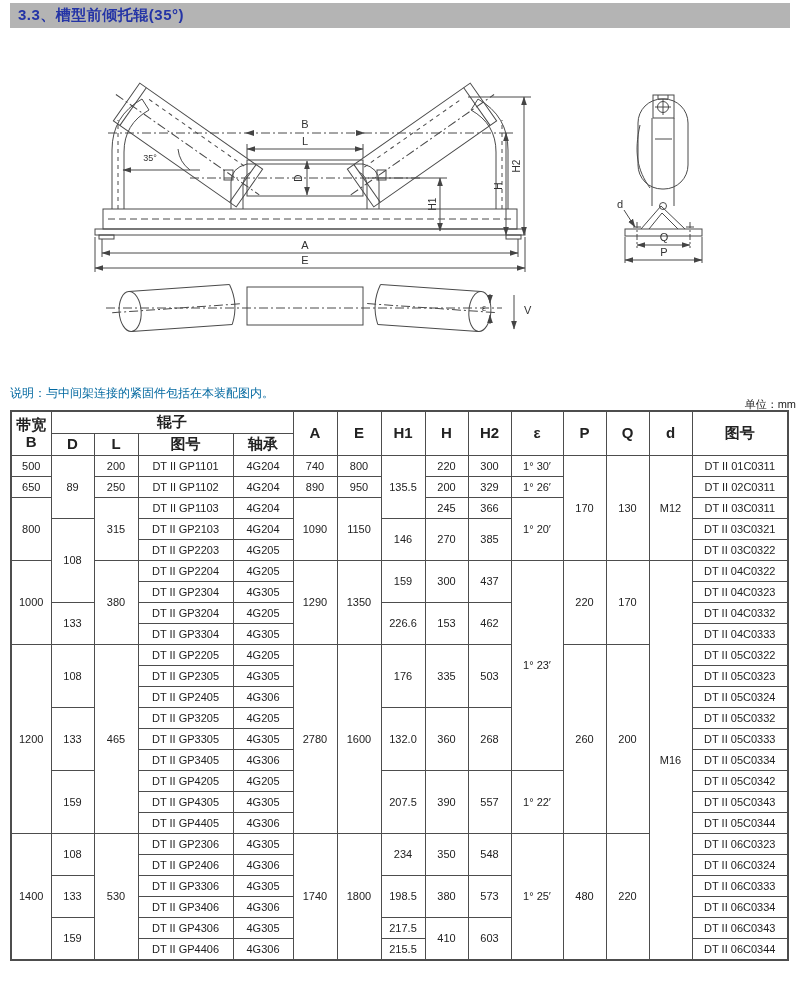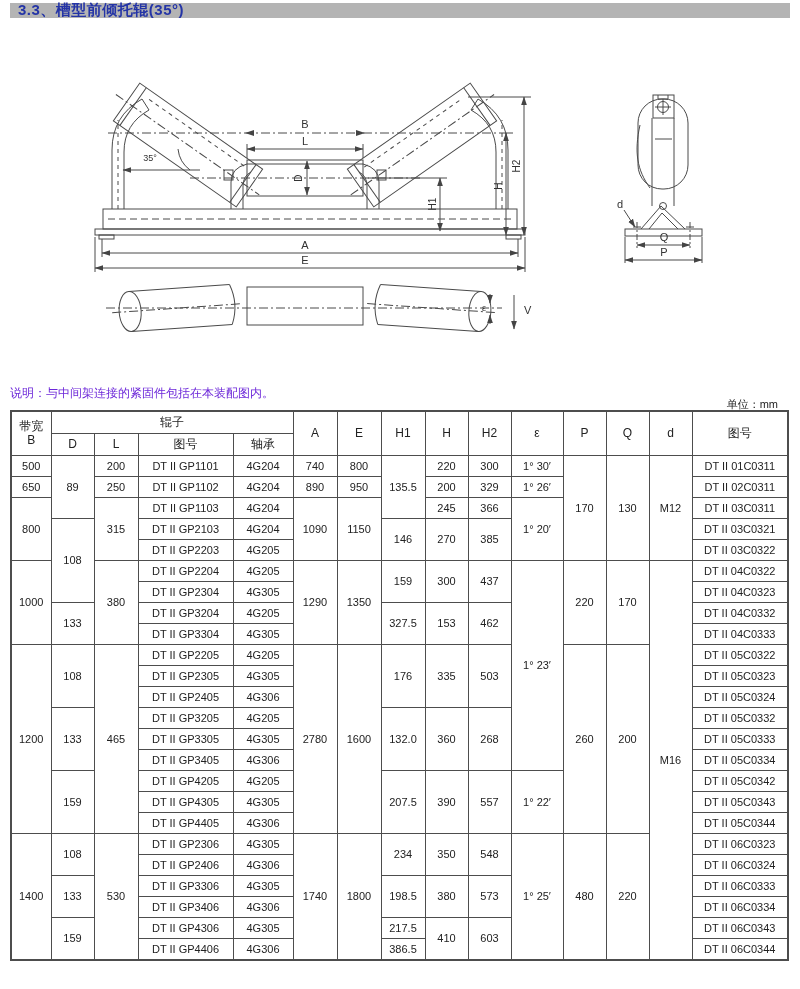--- a/index.html
+++ b/index.html
@@ -1,27 +1,27 @@
 <!DOCTYPE html>
 <html><head>
 <meta charset="utf-8">
 <style>
   html,body{margin:0;padding:0;background:#ffffff;width:800px;height:989px;
     font-family:"Liberation Sans","DejaVu Sans",sans-serif;color:#333;position:relative;overflow:hidden;}
-  #titlebar{position:absolute;left:10px;top:3px;width:780px;height:15px;background:#b4b4b4;
+  #titlebar{position:absolute;left:10px;top:3px;width:780px;height:25px;background:#b4b4b4;
     display:flex;align-items:center;}
   #titlebar .t{color:#2434a6;font-weight:bold;font-size:15px;padding-left:8px;letter-spacing:.5px;}
   #drawing{position:absolute;left:0;top:0;}
-  #note{position:absolute;left:10px;top:385px;font-size:12px;color:#6d28d9;}
-  #unit{position:absolute;right:22px;top:397px;font-size:11px;color:#222;}
+  #note{position:absolute;left:10px;top:385px;font-size:12px;color:#0369a1;}
+  #unit{position:absolute;right:4px;top:397px;font-size:11px;color:#222;}
   table.spec{position:absolute;left:10px;top:410px;width:779px;border-collapse:collapse;
     table-layout:fixed;font-size:11px;color:#222;}
   table.spec th,table.spec td{border:1px solid #4d4d4d;text-align:center;vertical-align:middle;
     padding:0;height:20px;line-height:1.1;overflow:hidden;white-space:nowrap;}
-  table.spec th{font-weight:normal;font-size:12px;height:21px;white-space:pre-line;}
+  table.spec th{font-weight:bold;font-size:15px;height:21px;white-space:pre-line;}
   table.spec{border:2px solid #4d4d4d;}
   svg text{fill:#333;font-family:"Liberation Sans","DejaVu Sans",sans-serif;}
 </style>
 </head>
 <body>
 
 <div id="titlebar">
   <span class="t">3.3、槽型前倾托辊(35°)</span>
 </div>
 
@@ -292,21 +292,21 @@
       </tr>
       <tr>
         <td>DT II GP2304</td>
         <td>4G305</td>
         <td>DT II 04C0323</td>
       </tr>
       <tr>
         <td rowspan="2">133</td>
         <td>DT II GP3204</td>
         <td>4G205</td>
-        <td rowspan="2">327.5</td>
+        <td rowspan="2">226.6</td>
         <td rowspan="2">153</td>
         <td rowspan="2">462</td>
         <td>DT II 04C0332</td>
       </tr>
       <tr>
         <td>DT II GP3304</td>
         <td>4G305</td>
         <td>DT II 04C0333</td>
       </tr>
       <tr>
@@ -413,17 +413,17 @@
         <td>DT II GP4306</td>
         <td>4G305</td>
         <td>217.5</td>
         <td rowspan="2">410</td>
         <td rowspan="2">603</td>
         <td>DT II 06C0343</td>
       </tr>
       <tr>
         <td>DT II GP4406</td>
         <td>4G306</td>
-        <td>386.5</td>
+        <td>215.5</td>
         <td>DT II 06C0344</td>
       </tr>
     </tbody>
   </table>
 
 </body></html>

